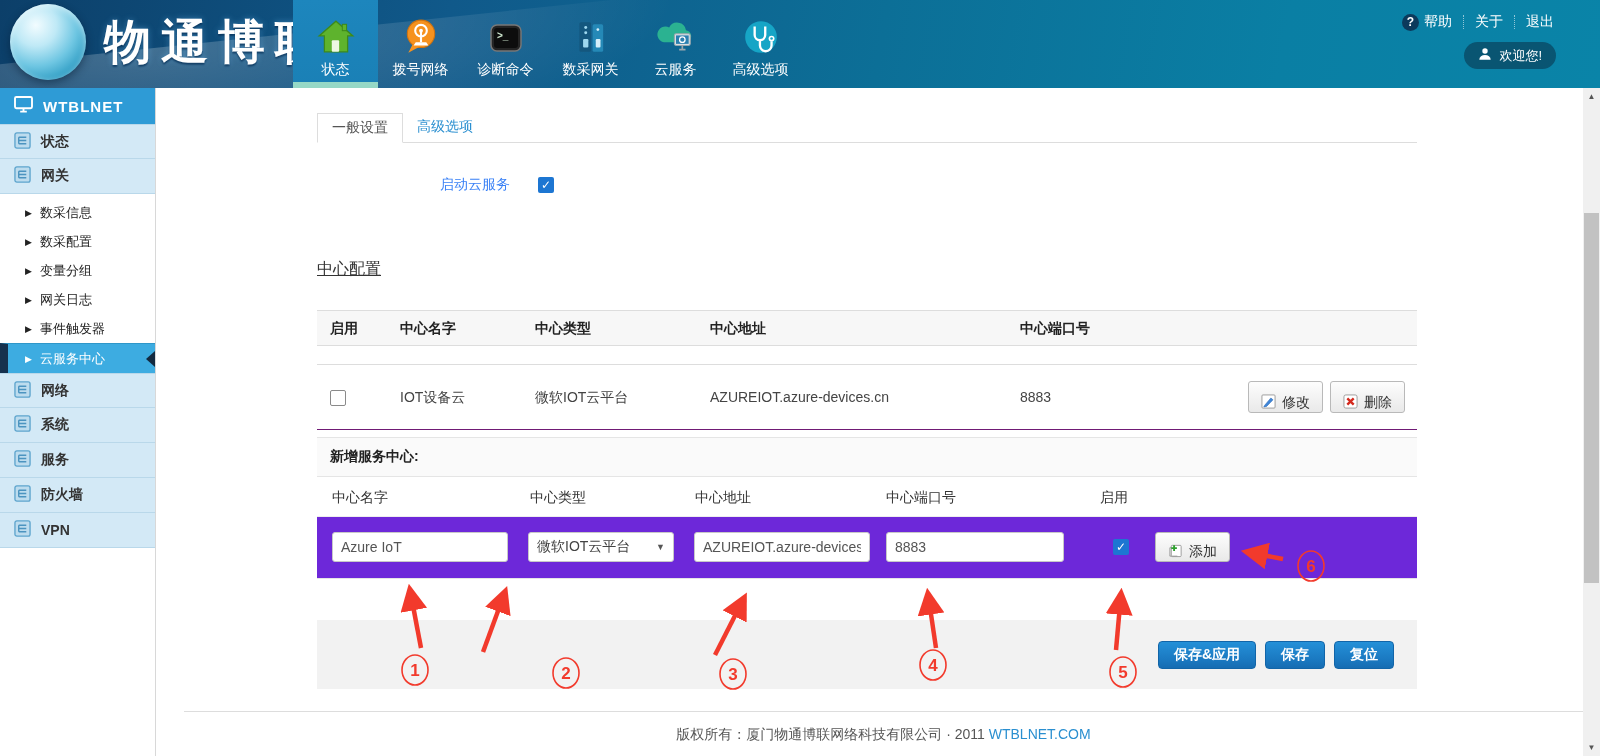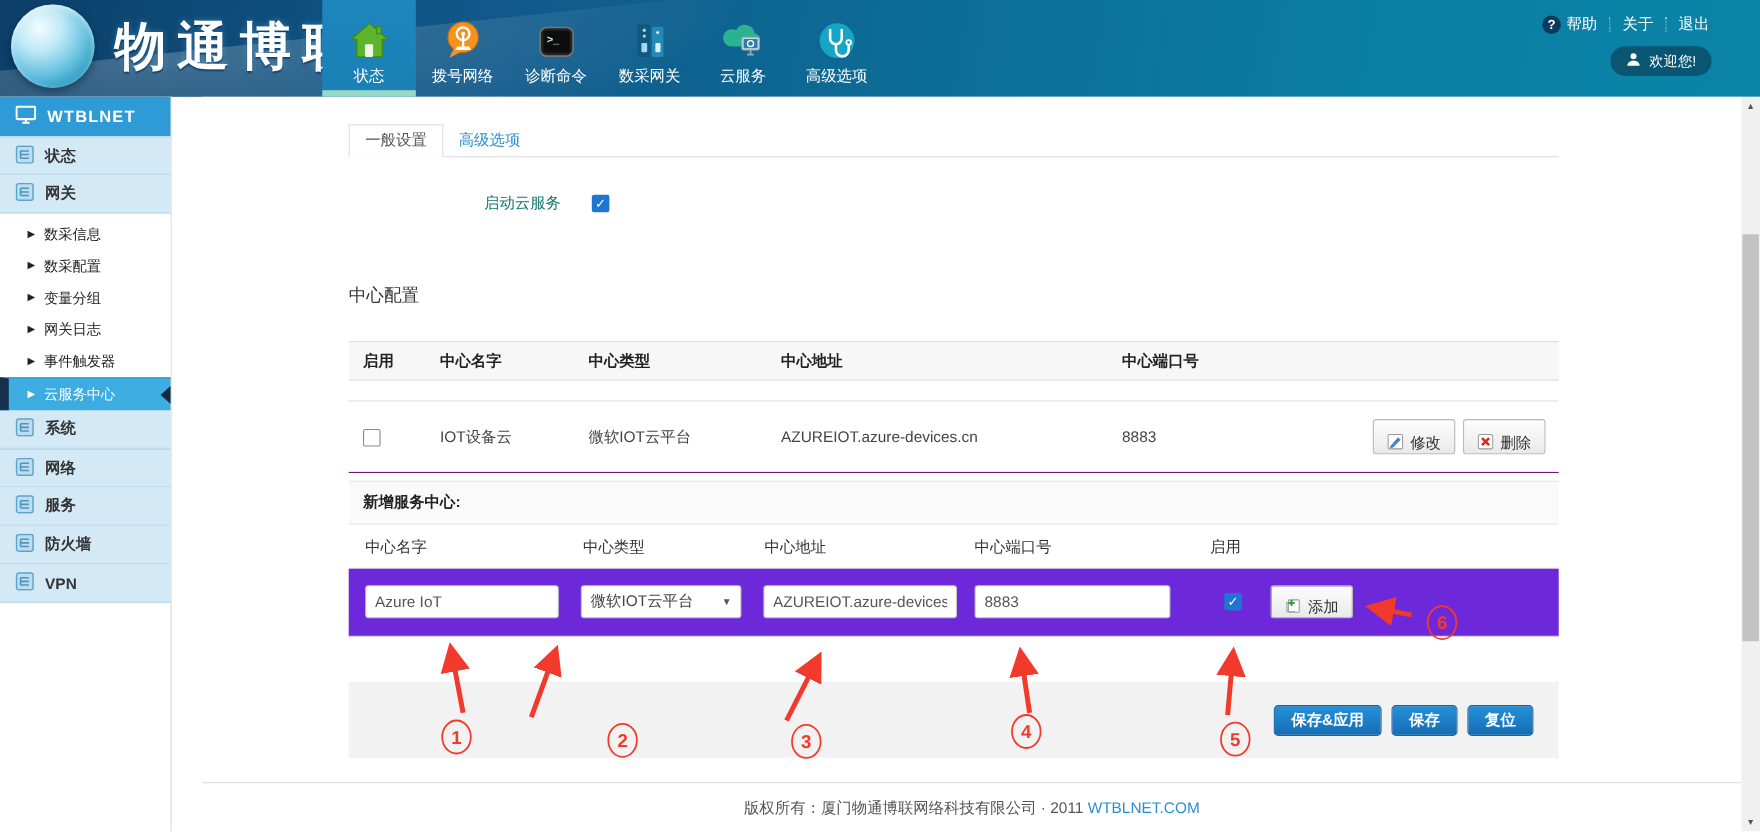--- a/index.html
+++ b/index.html
@@ -49,36 +49,36 @@
   .side-sub.active .tri { color:#fff; }
   .side-sub.active::after { content:""; position:absolute; right:0; top:50%; transform:translateY(-50%);
     border-top:8px solid transparent; border-bottom:8px solid transparent; border-right:9px solid #132a40; }
   .side-top-first { border-top:1px solid #b9d8ea; }
   .group-line { border-top:1px solid #b9d8ea; }
 
   
   .content { position:absolute; left:184px; top:88px; right:17px; bottom:0; background:#fff; overflow:hidden; }
   .page { width:1100px; margin-left:133px; }
 
-  .tabs { margin-top:25px; height:30px; border-bottom:1px solid #ddd; display:flex; align-items:flex-start; }
+  .tabs { margin-top:25px; height:30px; border-bottom:1px solid #ddd; display:flex; align-items:flex-end; }
   .tab { height:30px; min-width:84px; padding:0 14px; display:flex; align-items:center; justify-content:center;
     font-size:14px; cursor:pointer; }
   .tab.active { background:#fff; border:1px solid #ddd; border-bottom:1px solid #fff; margin-bottom:-1px; color:#555; }
   .tab.link { color:#2a8fd0; border:none; }
 
   .enable-row { margin-top:32px; height:20px; display:flex; align-items:center; padding-left:123px; }
-  .enable-row .lbl { font-size:14px; color:#0f766e; }
+  .enable-row .lbl { font-size:14px; color:#3b82f6; }
   .enable-row .cb { margin-left:28px; }
 
   .cb { width:16px; height:16px; border-radius:2px; display:inline-flex; align-items:center; justify-content:center;
     cursor:pointer; flex:0 0 auto; }
   .cb.checked { background:#1d76d2; color:#fff; font-size:12px; font-weight:bold; }
   .cb.unchecked { background:#fff; border:1px solid #8a8a8a; }
 
-  .section-title { margin-top:64px; font-size:16px; color:#333; height:20px; }
+  .section-title { margin-top:64px; font-size:16px; color:#333; height:20px;text-decoration:underline; }
 
   .t-head { margin-top:31px; height:36px; background:#f7f7f7; border-top:1px solid #ddd; border-bottom:1px solid #ddd;
     position:relative; font-size:14px; font-weight:bold; color:#222; }
   .t-head span { position:absolute; top:9px; }
   .t-row { margin-top:18px; height:66px; border-top:1px solid #ddd; border-bottom:1px solid #701a75; position:relative;
     font-size:14px; color:#444; }
   .t-row > * { position:absolute; top:24px; }
   .t-row .cb { top:25px; }
   .c1{left:13px;} .c2{left:83px;} .c3{left:218px;} .c4{left:393px;} .c5{left:703px;}
 
@@ -275,35 +275,35 @@
   </div>
   <div class="side-sub">
     <span class="tri">▶</span>
     <span>事件触发器</span>
   </div>
   <div class="side-sub active">
     <span class="tri">▶</span>
     <span>云服务中心</span>
   </div>
 
+  <div class="side-top group-line">
+    <span><svg width="17" height="17" viewBox="0 0 18 18">
+          <rect x="1" y="1" width="16" height="16" rx="2" fill="#bddcee" stroke="#5da4cd" stroke-width="1.4"></rect>
+          <path d="M5 5.5 h8 M5 9 h8 M5 12.5 h8" stroke="#4c94c0" stroke-width="1.5"></path>
+          <path d="M5 5.5 v7" stroke="#4c94c0" stroke-width="1.5"></path>
+        </svg></span>
+    <span>网络</span>
+  </div>
   <div class="side-top">
     <span><svg width="17" height="17" viewBox="0 0 18 18">
           <rect x="1" y="1" width="16" height="16" rx="2" fill="#bddcee" stroke="#5da4cd" stroke-width="1.4"></rect>
           <path d="M5 5.5 h8 M5 9 h8 M5 12.5 h8" stroke="#4c94c0" stroke-width="1.5"></path>
           <path d="M5 5.5 v7" stroke="#4c94c0" stroke-width="1.5"></path>
         </svg></span>
     <span>系统</span>
-  </div>
-  <div class="side-top group-line">
-    <span><svg width="17" height="17" viewBox="0 0 18 18">
-          <rect x="1" y="1" width="16" height="16" rx="2" fill="#bddcee" stroke="#5da4cd" stroke-width="1.4"></rect>
-          <path d="M5 5.5 h8 M5 9 h8 M5 12.5 h8" stroke="#4c94c0" stroke-width="1.5"></path>
-          <path d="M5 5.5 v7" stroke="#4c94c0" stroke-width="1.5"></path>
-        </svg></span>
-    <span>网络</span>
   </div>
   <div class="side-top">
     <span><svg width="17" height="17" viewBox="0 0 18 18">
           <rect x="1" y="1" width="16" height="16" rx="2" fill="#bddcee" stroke="#5da4cd" stroke-width="1.4"></rect>
           <path d="M5 5.5 h8 M5 9 h8 M5 12.5 h8" stroke="#4c94c0" stroke-width="1.5"></path>
           <path d="M5 5.5 v7" stroke="#4c94c0" stroke-width="1.5"></path>
         </svg></span>
     <span>服务</span>
   </div>
   <div class="side-top">

